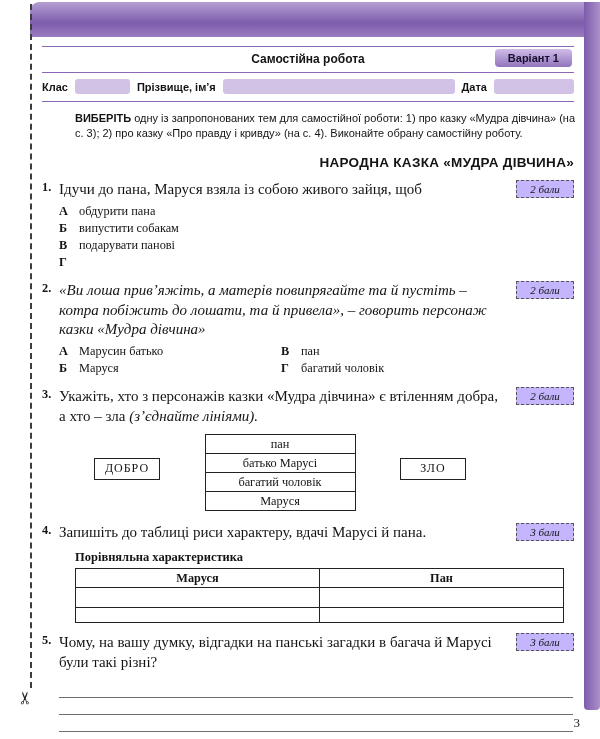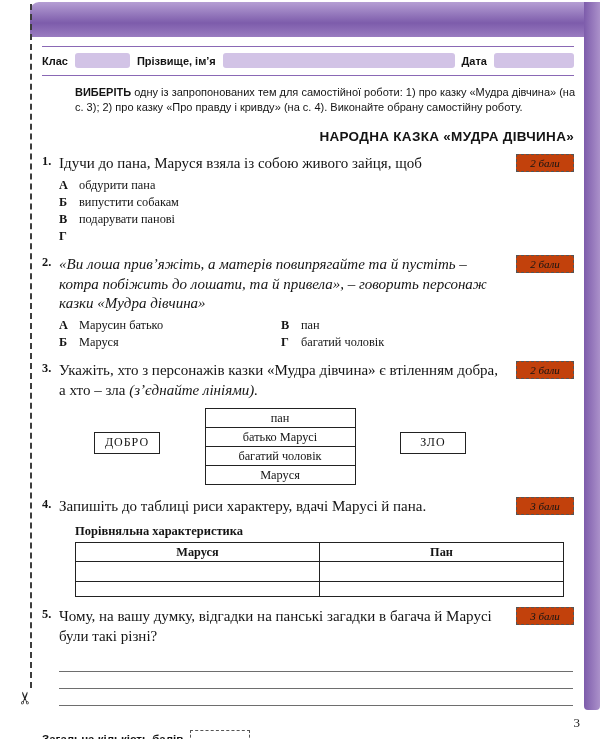--- a/index.html
+++ b/index.html
@@ -53,21 +53,21 @@
 
   
   .question { display:flex; align-items:flex-start; margin-top:10px; }
   .q-main { flex:1; min-width:0; }
   .q-line { display:flex; }
   .q-num { font-weight:bold; flex:0 0 17px; font-size:12.3px; }
   .q-text { flex:1; font-size:15px; line-height:1.33; }
   .italic { font-style:italic; }
   .score-box { flex:0 0 auto; width:58px; margin-left:9px; border:1px dashed #555;
                text-align:center; font-style:italic; font-size:11px; padding:2px 2px;
-               background:#c2410c; }
+               background:#c4b5fd; }
 
   .q-options { margin:3px 0 0 17px; }
   .opt { display:flex; line-height:1.38; font-size:12.3px; }
   .opt-letter { font-weight:bold; flex:0 0 20px; }
   .opts-2col { display:flex; margin:3px 0 0 17px; }
   .opts-2col .col1 { width:222px; }
   .opts-2col .col2 { flex:1; }
 
   
   .match { display:flex; justify-content:space-between; align-items:flex-start;
@@ -103,20 +103,24 @@
 
 <div class="page">
   <div class="top-bar"></div>
   <div class="right-bar"></div>
   <div class="cut-line"></div>
   <div class="scissors">✂</div>
 
   <div class="content">
 
     <div class="form-header">
+      <div class="fh-row1">
+        <span class="fh-title">Самостійна робота</span>
+        <span class="variant-box">Варіант 1</span>
+      </div>
       <div class="fh-row2">
         <span class="fh-label">Клас</span>
         <span class="fh-box box-class"></span>
         <span class="fh-label">Прізвище, ім’я</span>
         <span class="fh-box box-name"></span>
         <span class="fh-label">Дата</span>
         <span class="fh-box box-date"></span>
       </div>
     </div>
 

